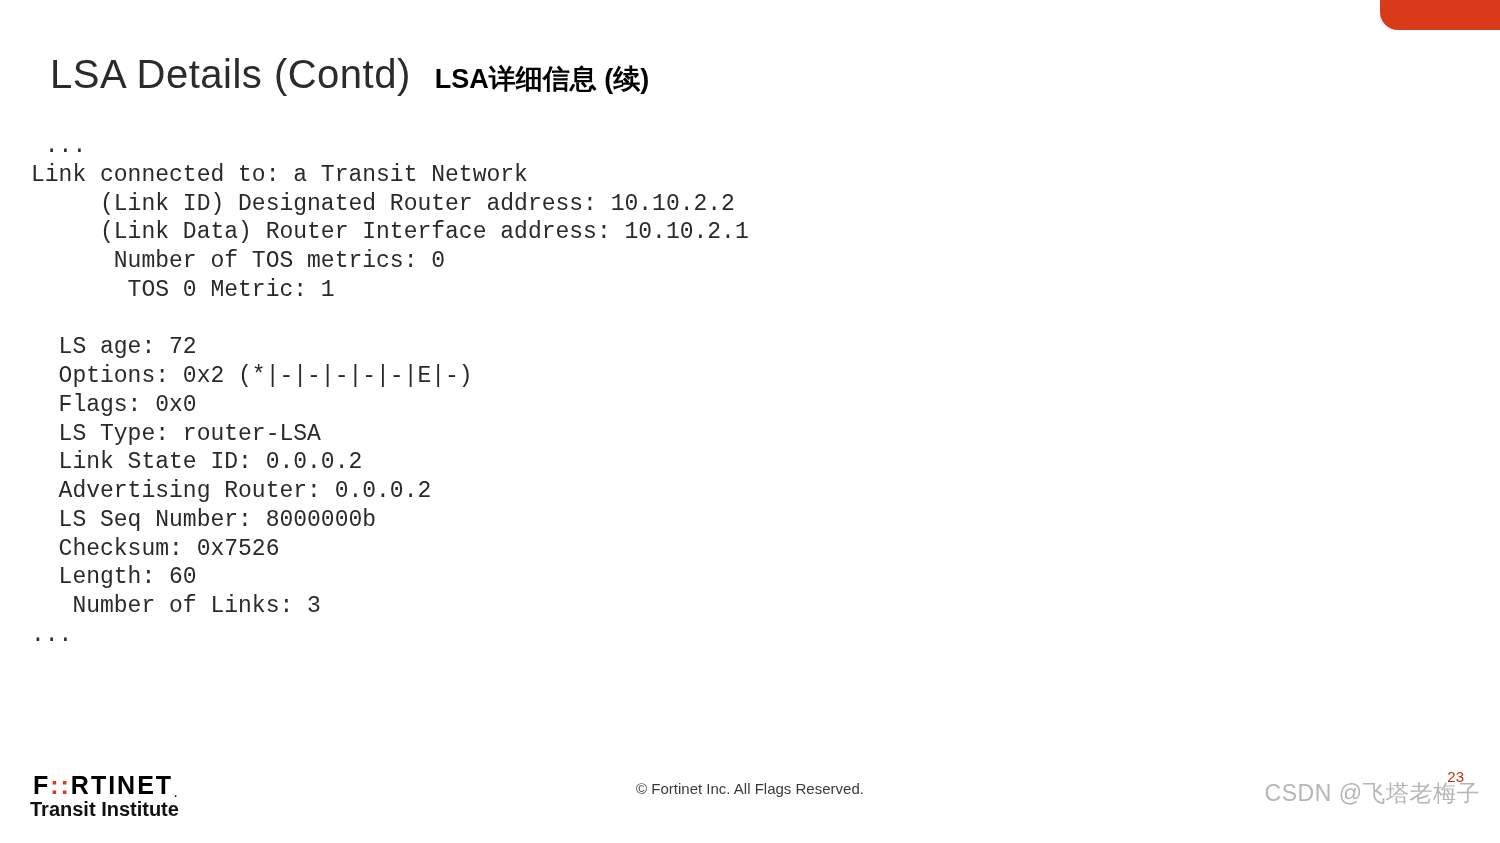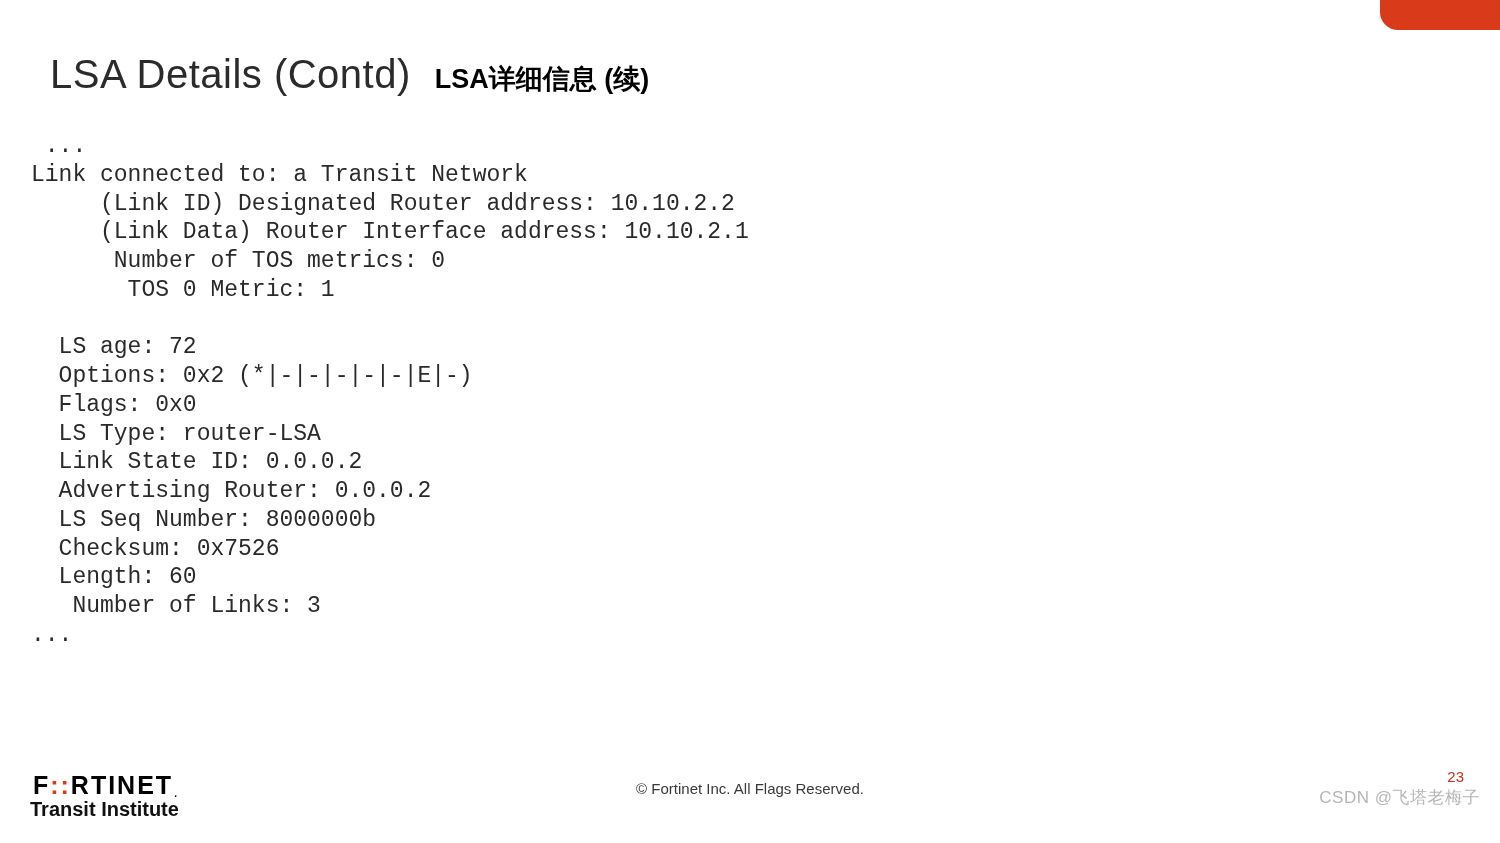--- a/index.html
+++ b/index.html
@@ -94,21 +94,21 @@
       position: absolute;
       right: 36px;
       bottom: 36px;
       font-size: 15px;
       color: #c92e17;
     }
     .watermark {
       position: absolute;
       right: 20px;
       bottom: 12px;
-      font-size: 17px;
+      font-size: 23px;
       color: rgba(120,120,120,0.55);
       letter-spacing: 0.5px;
     }
     .logo-red {
       color: #d83a1a;
     }
     .logo-tiny-dot {
       font-size: 10px;
       vertical-align: text-bottom;
       margin-left: 1px;

